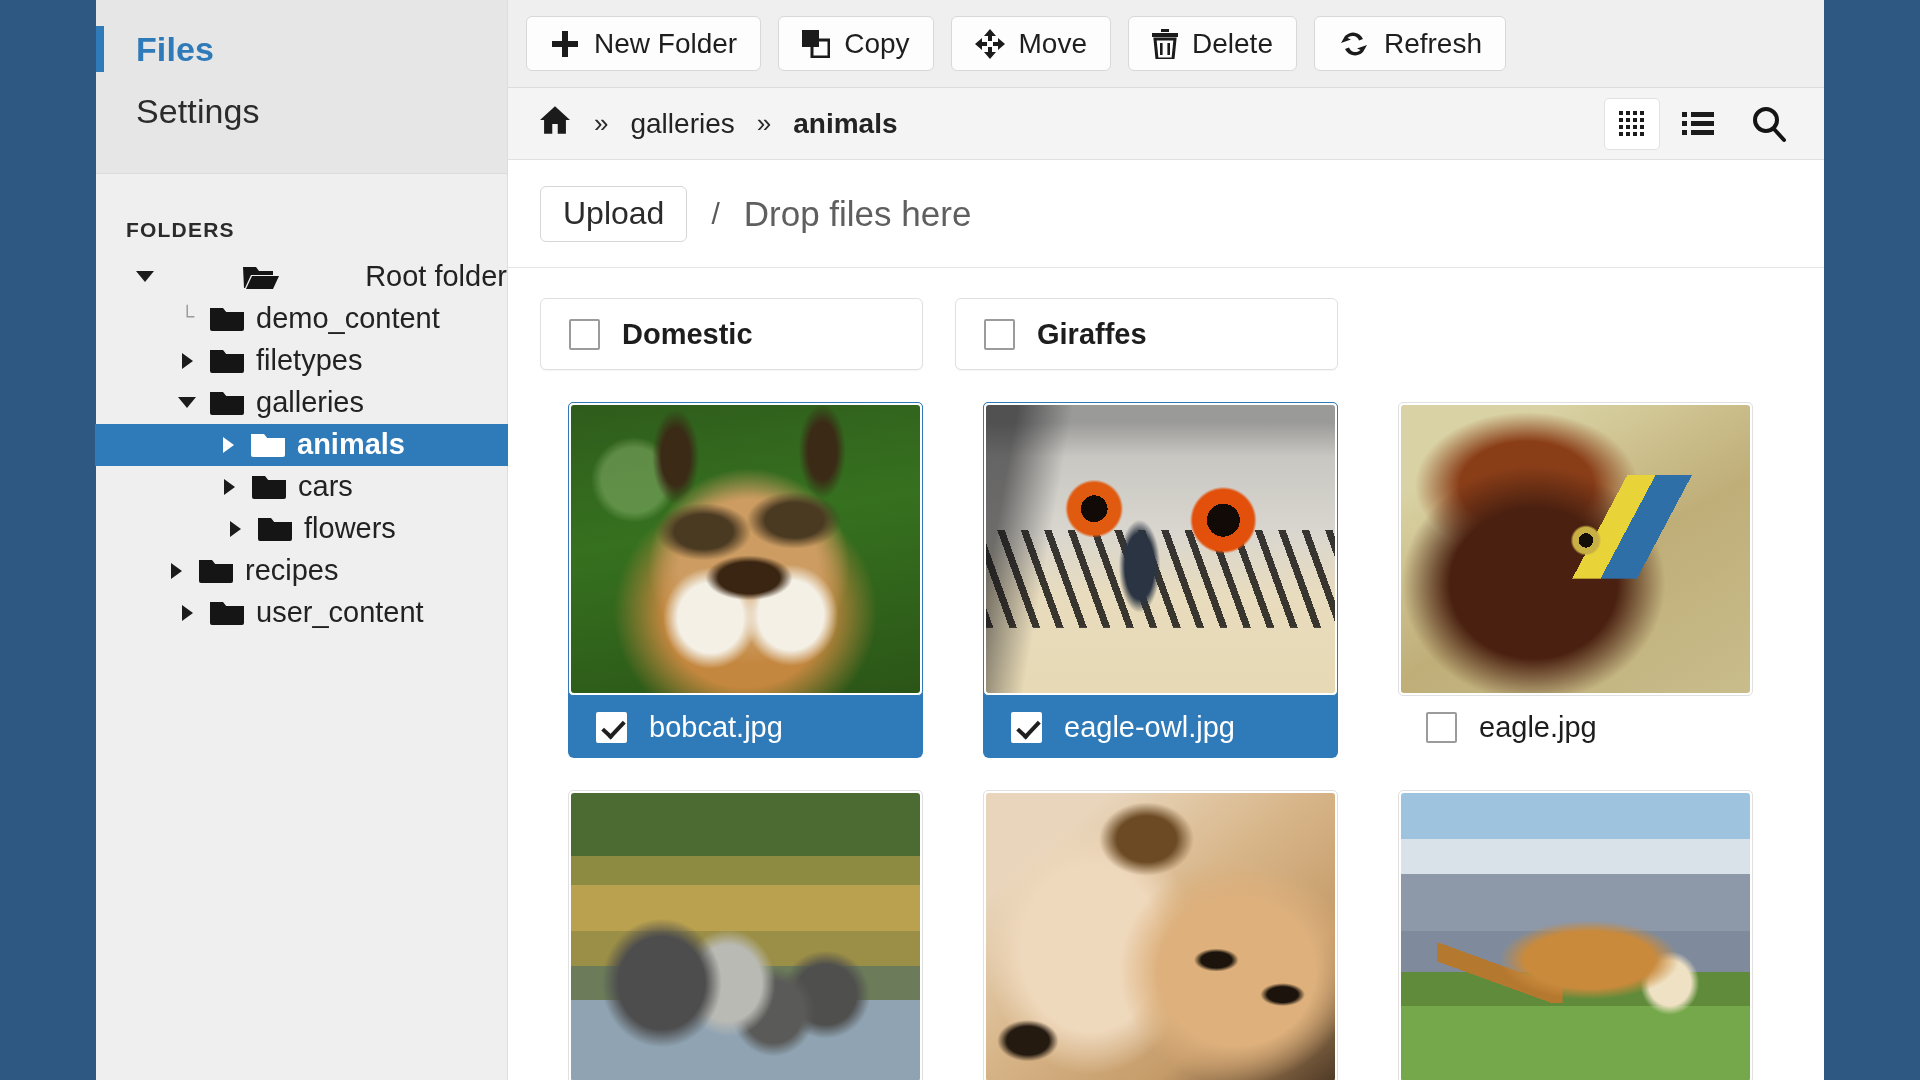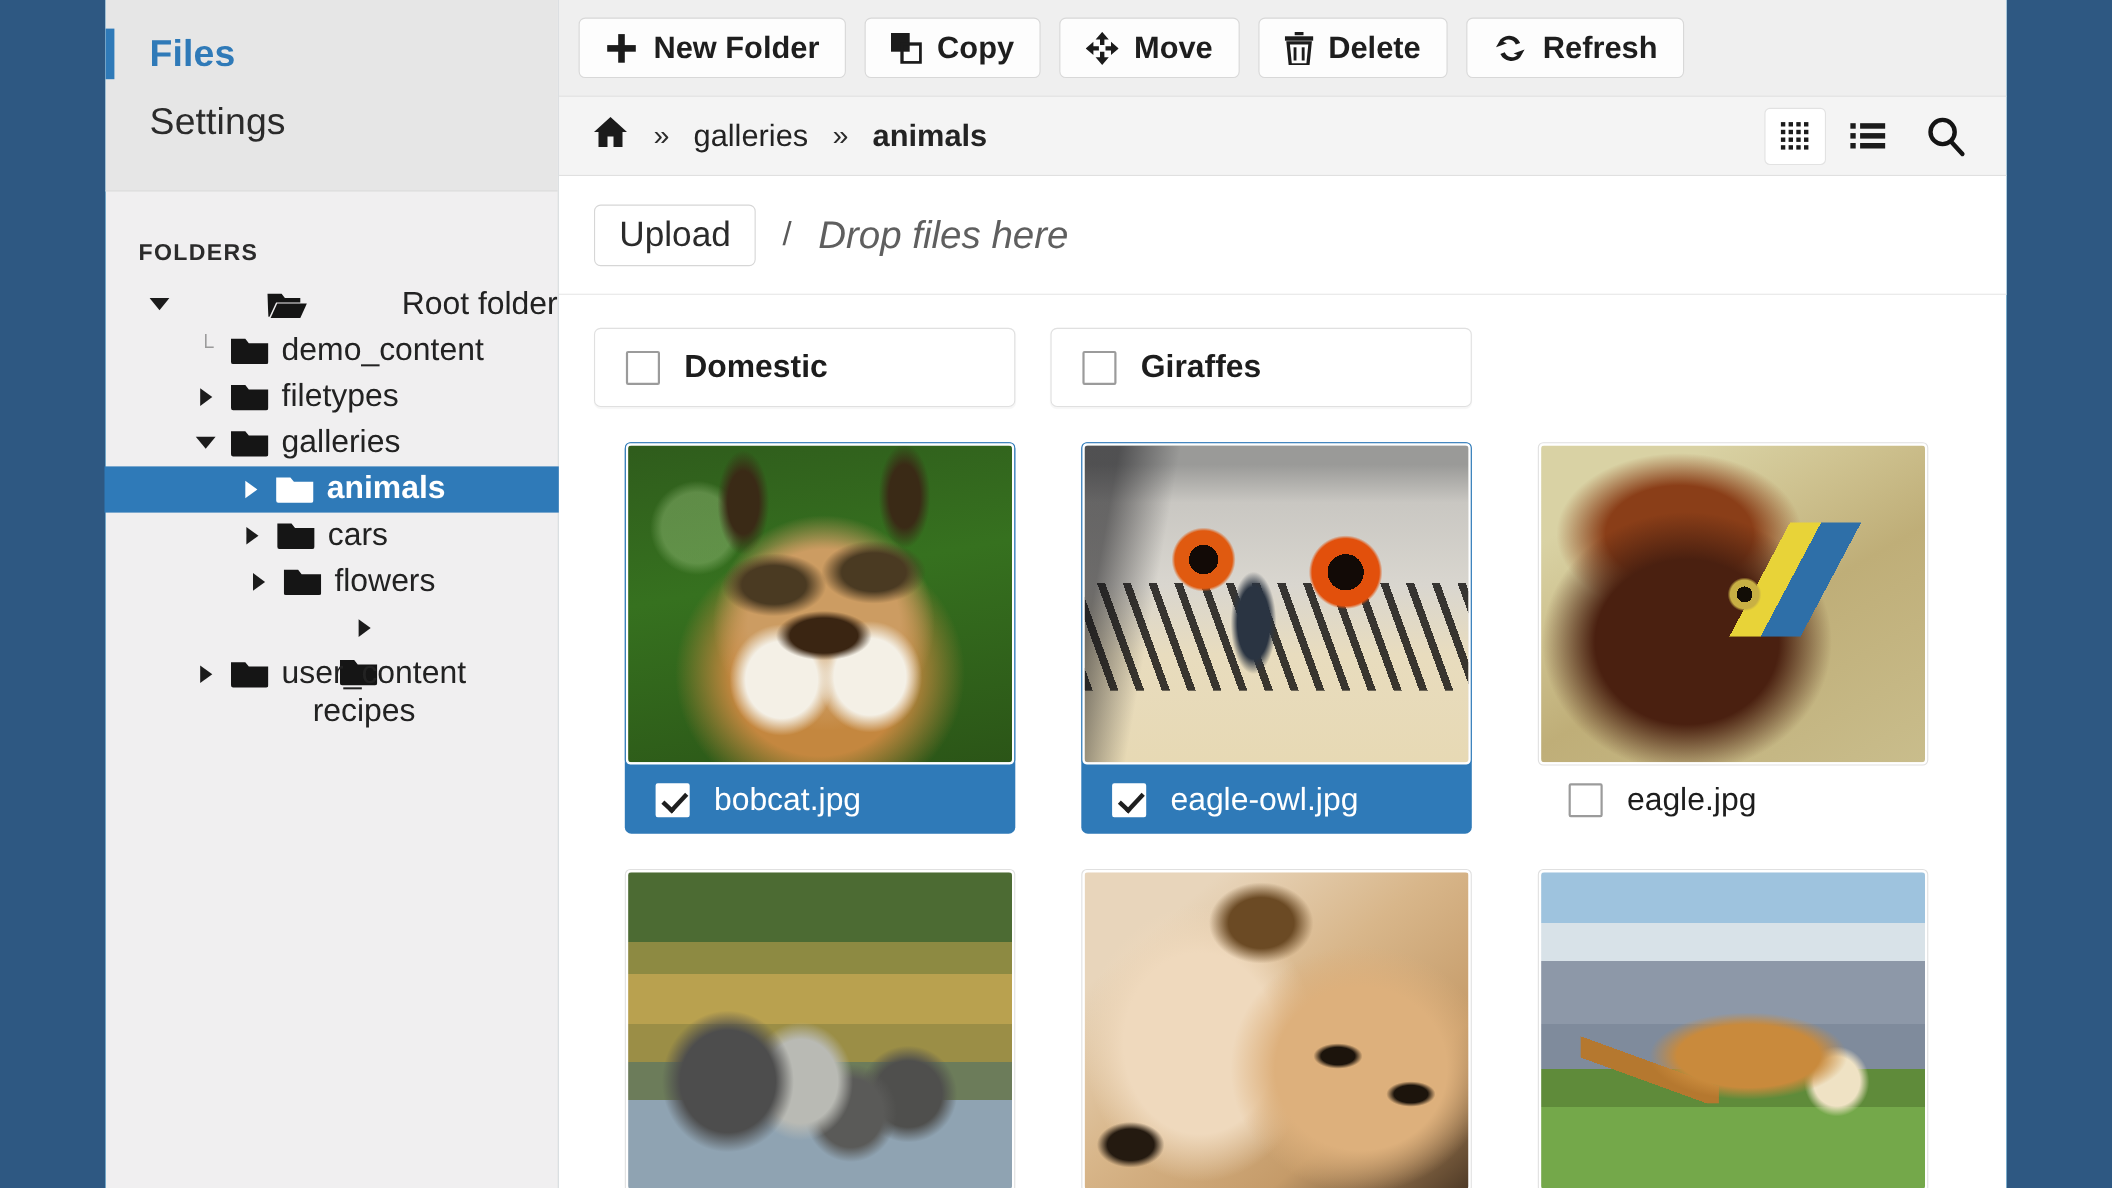--- a/index.html
+++ b/index.html
@@ -108,21 +108,20 @@
   
   #toolbar {
     height: 88px;
     flex: 0 0 88px;
     background: #efefef;
     border-bottom: 1px solid #dcdcdc;
     display: flex;
     align-items: center;
     padding-left: 18px;
     gap: 17px;
-    font-weight: bold;
   }
   .tb-btn {
     height: 55px;
     background: #fdfdfd;
     border: 1px solid #d8d8d8;
     border-radius: 6px;
     display: flex;
     align-items: center;
     gap: 14px;
     padding: 0 23px;
@@ -171,21 +170,21 @@
     border: 1px solid #d6d6d6;
     border-radius: 6px;
     background: #fff;
     font-size: 32px;
     color: #2b2b2b;
     padding: 0 22px;
     display: flex; align-items: center;
     cursor: pointer;
   }
   .slash { font-size: 30px; color: #5a5a5a; }
-  .drop-hint { font-size: 35px; color: #5f5f5f; font-style: italic; }
+  .drop-hint { font-size: 35px; color: #5f5f5f; }
 
   
   #grid {
     flex: 1;
     padding: 30px 32px 0 32px;
     display: flex;
     flex-wrap: wrap;
     gap: 32px 32px;
     align-content: flex-start;
     overflow: hidden;
@@ -361,21 +360,21 @@
           </span>
           <span class="f-ico">
             <span>
               <svg width="34" height="27" viewBox="0 0 34 27" fill="#151515">
                 <path d="M0 3 h13 l3.2 4 H34 v17 a2 2 0 0 1 -2 2 H2 a2 2 0 0 1 -2 -2 Z"></path>
               </svg>
             </span>
           </span>
           <span>flowers</span>
         </li>
-        <li class="tree-row" style="padding-left: 59px; flex-direction: column;">
+        <li class="tree-row" style="padding-left: 59px;">
           <span class="tw">
             <span class="caret-right"></span>
           </span>
           <span class="f-ico">
             <span>
               <svg width="34" height="27" viewBox="0 0 34 27" fill="#151515">
                 <path d="M0 3 h13 l3.2 4 H34 v17 a2 2 0 0 1 -2 2 H2 a2 2 0 0 1 -2 -2 Z"></path>
               </svg>
             </span>
           </span>

